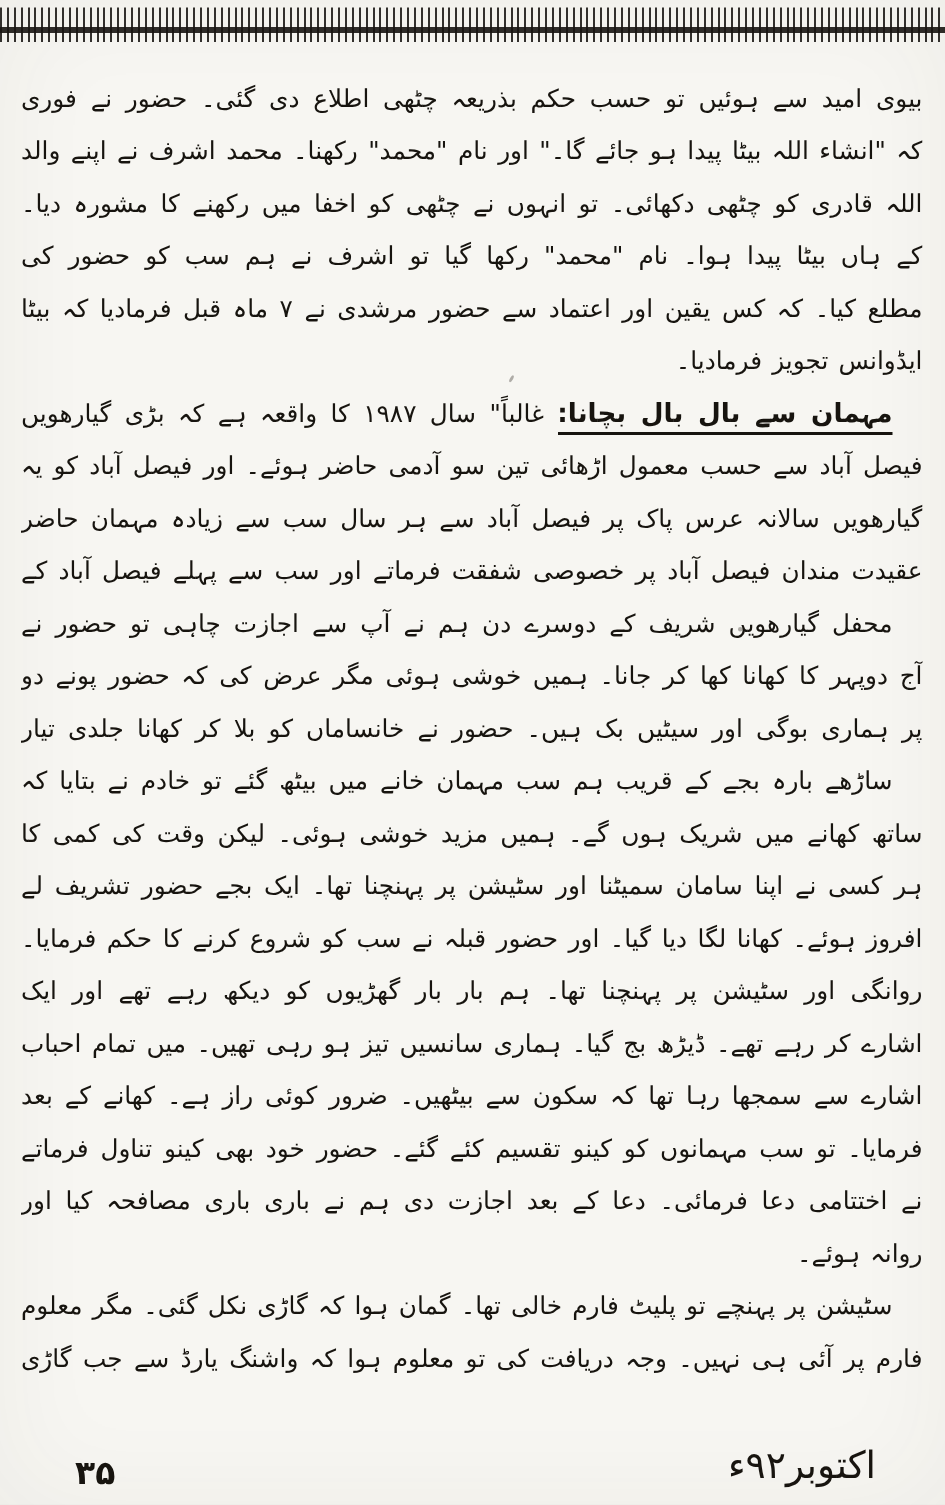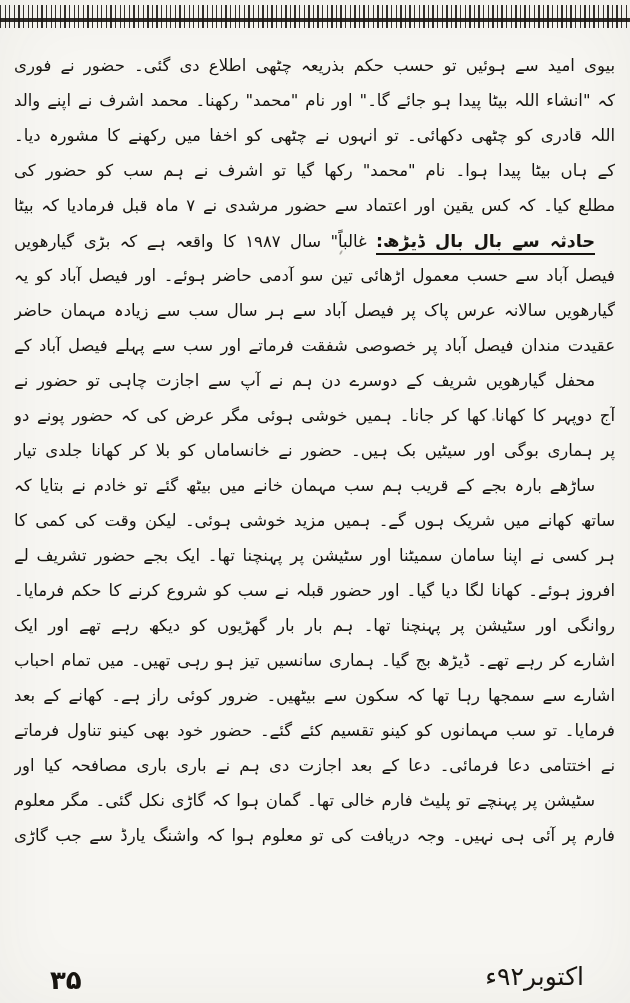--- a/index.html
+++ b/index.html
@@ -36,21 +36,21 @@
   }
   .line.end { text-align-last:right; }
   .line.indent { padding-right:20px; }
   .heading {
     font-weight:700; font-size:17.5px;
     border-bottom:2px solid var(--ink);
     padding-bottom:2px;
   }
   .footer-page {
     position:absolute; left:50px; bottom:8px;
-    font-size:26px; font-weight:700; color:var(--ink);
+    font-size:22px; font-weight:700; color:var(--ink);
   }
   .footer-issue {
     position:absolute; right:46px; bottom:12px;
     font-size:25px; color:var(--ink); direction:rtl;
   }
   
   .speck { position:absolute; background:rgba(40,35,28,0.35); border-radius:50%; }
   .s1 { width:3px; height:3px; top:418px; left:492px; }
   .s2 { width:2px; height:5px; top:250px; left:340px; transform:rotate(30deg); }
 </style>
@@ -59,36 +59,38 @@
 
 <div class="page">
   <div class="ornament"></div>
 
   <div class="text-block">
       <div class="line">بیوی امید سے ہوئیں تو حسب حکم بذریعہ چٹھی اطلاع دی گئی۔ حضور نے فوری جوابی چٹھی ارسال فرمائی</div>
       <div class="line">کہ "انشاء اللہ بیٹا پیدا ہو جائے گا۔" اور نام "محمد" رکھنا۔ محمد اشرف نے اپنے والد گرامی حاجی محمد عنایت</div>
       <div class="line">اللہ قادری کو چٹھی دکھائی۔ تو انہوں نے چٹھی کو اخفا میں رکھنے کا مشورہ دیا۔ چٹھی کے سات ماہ بعد اشرف</div>
       <div class="line">کے ہاں بیٹا پیدا ہوا۔ نام "محمد" رکھا گیا تو اشرف نے ہم سب کو حضور کی پیشگی خوش خبری اور چٹھی سے</div>
       <div class="line">مطلع کیا۔ کہ کس یقین اور اعتماد سے حضور مرشدی نے ۷ ماہ قبل فرمادیا کہ بیٹا پیدا ہوگا اور نام بھی</div>
-      <div class="line indent"><span class="heading">حادثہ سے بال بال ڈیڑھ:</span> غالباً" سال ۱۹۸۷ کا واقعہ ہے کہ بڑی گیارھویں شریف کے موقعہ پر</div>
+      <div class="line end">ایڈوانس تجویز فرمادیا۔</div>
+      <div class="line indent"><span class="heading">مہمان سے بال بال بچانا:</span> غالباً" سال ۱۹۸۷ کا واقعہ ہے کہ بڑی گیارھویں شریف کے موقعہ پر</div>
       <div class="line">فیصل آباد سے حسب معمول اڑھائی تین سو آدمی حاضر ہوئے۔ اور فیصل آباد کو یہ اعزاز حاصل تھا کہ بڑی</div>
       <div class="line">گیارھویں سالانہ عرس پاک پر فیصل آباد سے ہر سال سب سے زیادہ مہمان حاضر ہوتے تھے۔ اور حضور بھی</div>
       <div class="line">عقیدت مندان فیصل آباد پر خصوصی شفقت فرماتے اور سب سے پہلے فیصل آباد کے مہمانوں کو تبرک دیا جاتا</div>
       <div class="line indent">محفل گیارھویں شریف کے دوسرے دن ہم نے آپ سے اجازت چاہی تو حضور نے حکم فرمایا کہ</div>
       <div class="line">آج دوپہر کا کھانا کھا کر جانا۔ ہمیں خوشی ہوئی مگر عرض کی کہ حضور پونے دو بجے گاڑی کی روانگی ہے۔ جس</div>
       <div class="line">پر ہماری بوگی اور سیٹیں بک ہیں۔ حضور نے خانساماں کو بلا کر کھانا جلدی تیار کرنے کا حکم صادر فرمایا۔</div>
       <div class="line indent">ساڑھے بارہ بجے کے قریب ہم سب مہمان خانے میں بیٹھ گئے تو خادم نے بتایا کہ حضور آپ کے</div>
       <div class="line">ساتھ کھانے میں شریک ہوں گے۔ ہمیں مزید خوشی ہوئی۔ لیکن وقت کی کمی کا احساس لمحہ بہ لمحہ ہو رہا تھا۔</div>
       <div class="line">ہر کسی نے اپنا سامان سمیٹنا اور سٹیشن پر پہنچنا تھا۔ ایک بجے حضور تشریف لے آئے اور ہمارے ساتھ جلوہ</div>
       <div class="line">افروز ہوئے۔ کھانا لگا دیا گیا۔ اور حضور قبلہ نے سب کو شروع کرنے کا حکم فرمایا۔ پونے دو بجے گاڑی کی</div>
       <div class="line">روانگی اور سٹیشن پر پہنچنا تھا۔ ہم بار بار گھڑیوں کو دیکھ رہے تھے اور ایک دوسرے کو گھڑیاں دکھا دکھا کر</div>
       <div class="line">اشارے کر رہے تھے۔ ڈیڑھ بج گیا۔ ہماری سانسیں تیز ہو رہی تھیں۔ میں تمام احباب کو منہ پر انگلی رکھ کر</div>
       <div class="line">اشارے سے سمجھا رہا تھا کہ سکون سے بیٹھیں۔ ضرور کوئی راز ہے۔ کھانے کے بعد حضور نے فروٹ طلب</div>
       <div class="line">فرمایا۔ تو سب مہمانوں کو کینو تقسیم کئے گئے۔ حضور خود بھی کینو تناول فرماتے رہے حتیٰ کہ دو بجے حضور قبلہ</div>
       <div class="line">نے اختتامی دعا فرمائی۔ دعا کے بعد اجازت دی ہم نے باری باری مصافحہ کیا اور بھاگم بھاگ سٹیشن کی طرف</div>
+      <div class="line end">روانہ ہوئے۔</div>
       <div class="line indent">سٹیشن پر پہنچے تو پلیٹ فارم خالی تھا۔ گمان ہوا کہ گاڑی نکل گئی۔ مگر معلوم ہوا کہ ابھی گاڑی پلیٹ</div>
       <div class="line">فارم پر آئی ہی نہیں۔ وجہ دریافت کی تو معلوم ہوا کہ واشنگ یارڈ سے جب گاڑی کو پلیٹ فارم پر لایا جا رہا</div>
     </div>
 
   <div class="speck s1"></div>
   <div class="speck s2"></div>
 
   <div class="footer-page">۳۵</div>
   <div class="footer-issue">اکتوبر۹۲ء</div>
 </div>

